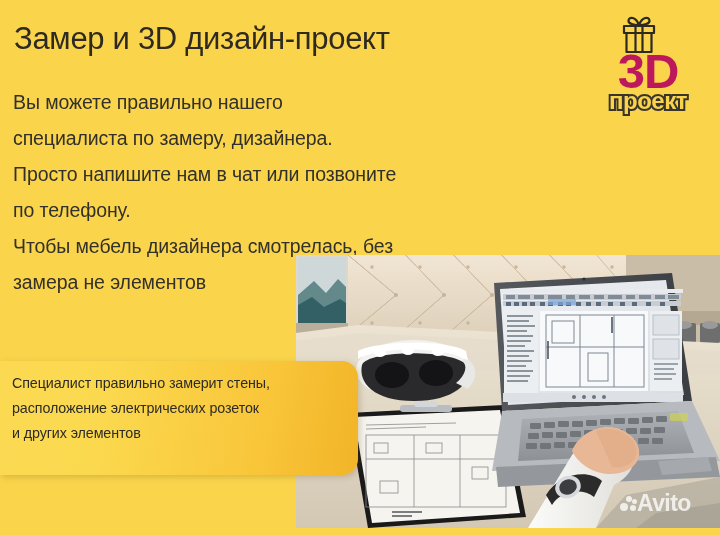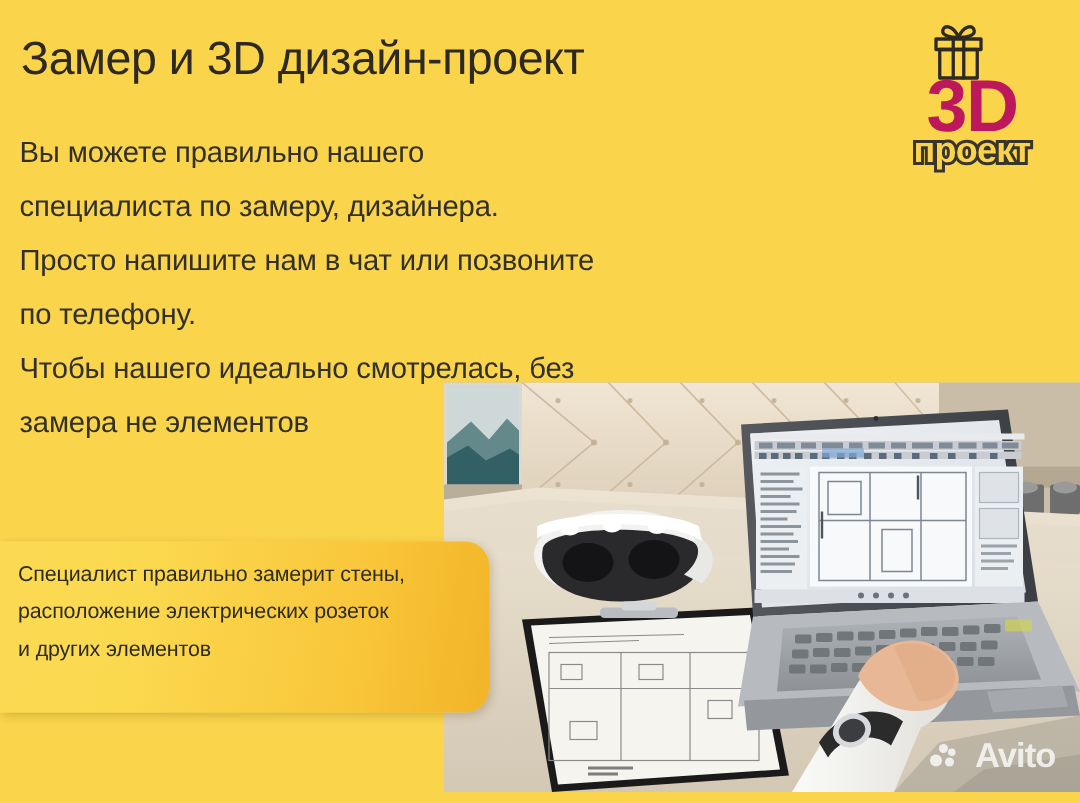--- a/index.html
+++ b/index.html
@@ -86,40 +86,40 @@
     width:424px; height:273px;
     overflow:hidden;
     background:#cfc6b4;
   }
   .photo svg { display:block; width:100%; height:100%; }
 
   
   .avito {
     position:absolute;
     left:620px; top:492px;
-    display:flex; align-items:center; gap:13px;
+    display:flex; align-items:center; gap:0;
     opacity:0.78;
     pointer-events:none;
   }
   .avito .dots { position:relative; width:17px; height:16px; }
   .avito .dots i { position:absolute; border-radius:50%; background:#ffffff; display:block; }
   .avito .d1 { width:8px;height:8px; left:0; top:7px; }
   .avito .d2 { width:6px;height:6px; left:6px; top:0px; }
   .avito .d3 { width:5px;height:5px; left:12px; top:3px; }
   .avito .d4 { width:6px;height:6px; left:10px; top:9px; }
   .avito .wordmark {
     font-size:23px; font-weight:bold; color:#ffffff;
     letter-spacing:-0.6px; line-height:1;
   }
 
   
   .callout {
     position:absolute;
     left:0px; top:361px;
-    width:326px; height:114px;
+    width:358px; height:114px;
     background:linear-gradient(100deg,#FBDA53 0%,#FBD94F 28%,#F9C63A 72%,#F2B428 100%);
     border-top-right-radius:16px;
     border-bottom-right-radius:16px;
     box-shadow:2px 2px 6px rgba(90,70,10,0.22);
     padding:10px 12px 16px 12px;
   }
   .callout .ln {
     display:block;
     font-size:14.3px;
     color:#2D2B25;
@@ -151,21 +151,21 @@
   <div class="logo3d-wrap">
     <span class="logo3d-main">3D</span>
     <span class="logo3d-sub">проект</span>
   </div>
 
   <div class="bodytext">
     <span class="ln">Вы можете правильно нашего</span>
     <span class="ln">специалиста по замеру, дизайнера.</span>
     <span class="ln">Просто напишите нам в чат или позвоните</span>
     <span class="ln">по телефону.</span>
-    <span class="ln">Чтобы нашего идеально смотрелась, без</span>
+    <span class="ln">Чтобы мебель дизайнера смотрелась, без</span>
     <span class="ln">замера не элементов</span>
   </div>
 
   <div class="photo">
     <svg viewBox="0 0 424 273" xmlns="http://www.w3.org/2000/svg" preserveAspectRatio="none">
       <defs>
         <linearGradient id="wallg" x1="0" y1="0" x2="0" y2="1">
           <stop offset="0%" stop-color="#cfc3ae"></stop>
           <stop offset="100%" stop-color="#bfb29c"></stop>
         </linearGradient>

